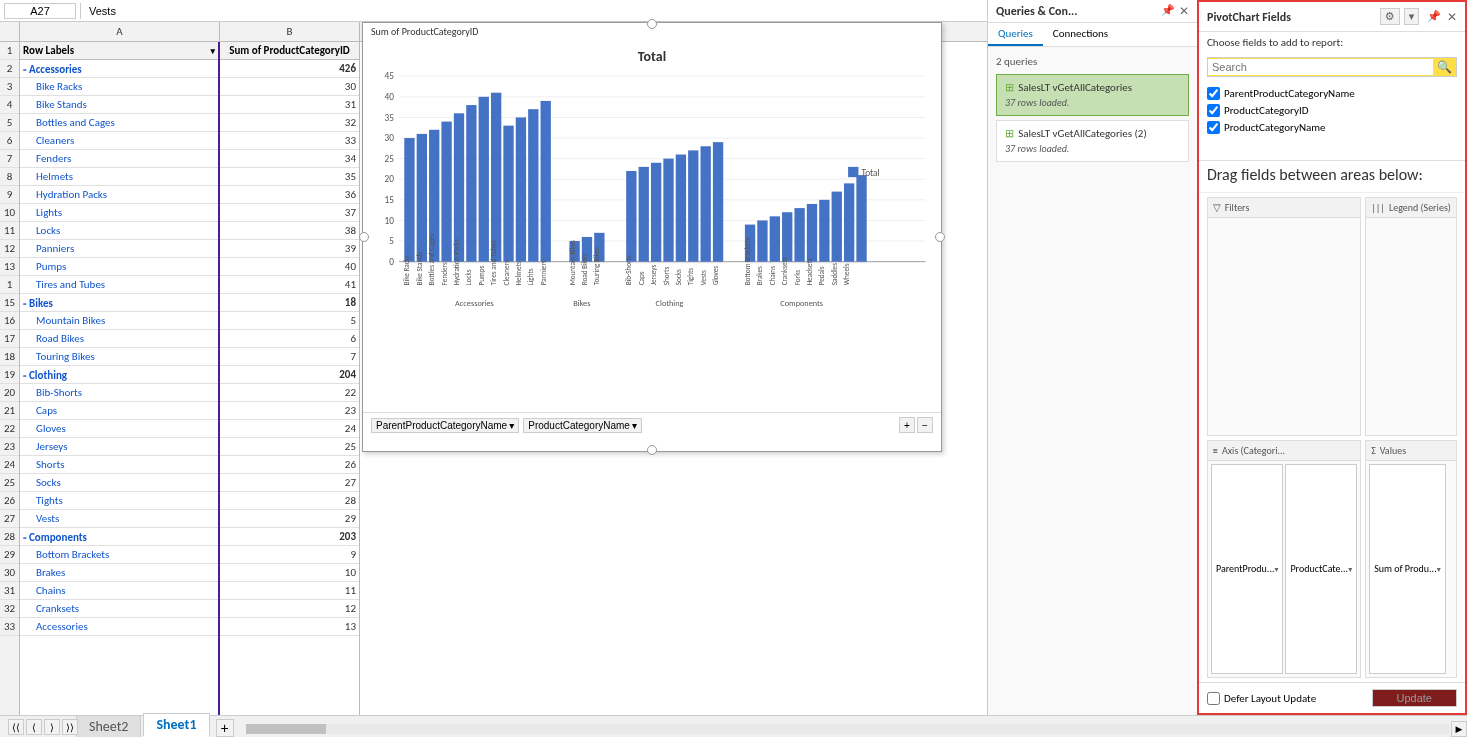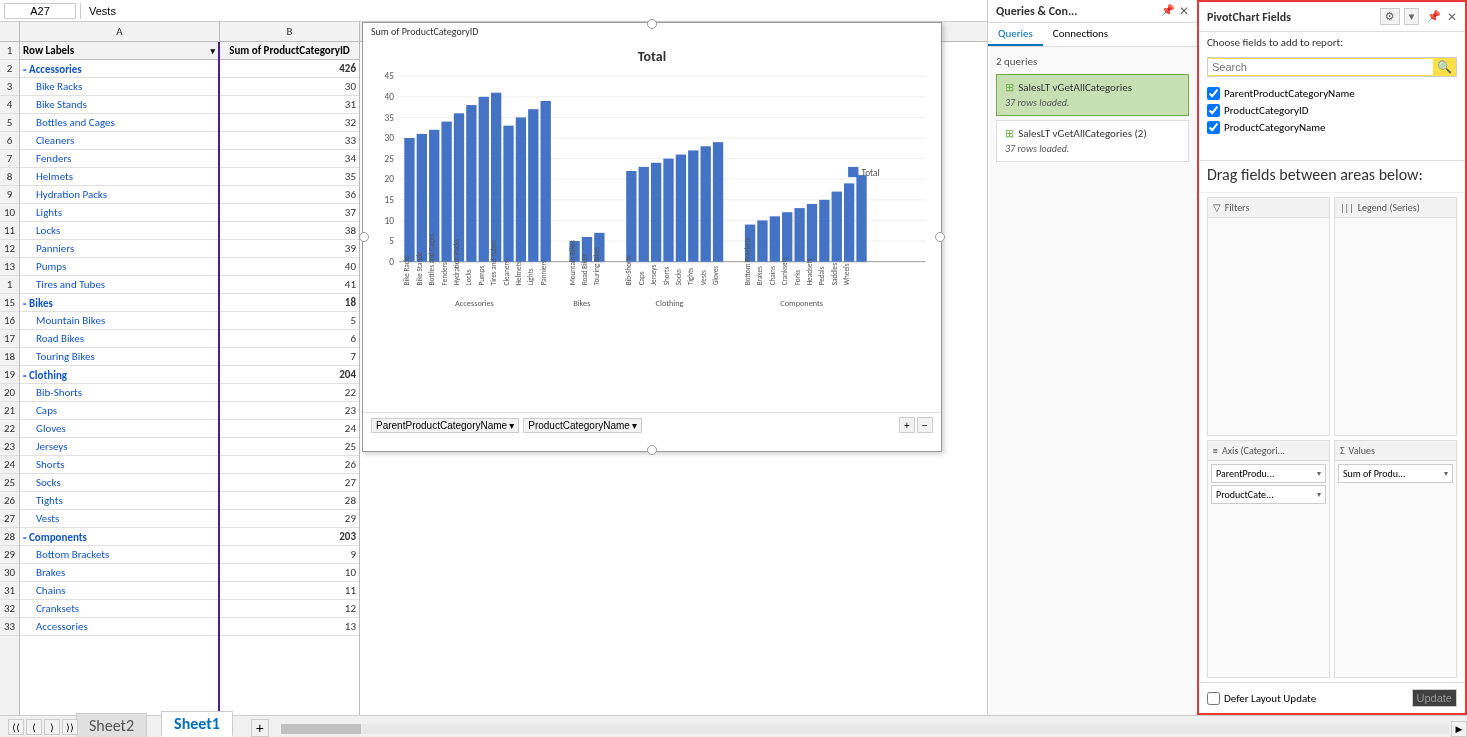--- a/index.html
+++ b/index.html
@@ -73,28 +73,28 @@
     .pivot-fields { padding: 4px 8px; border-bottom: 1px solid #ddd; min-height: 80px; }
     .pivot-field-item { display: flex; align-items: center; gap: 4px; padding: 2px 0; font-size: 11px; }
     .pivot-field-item input[type="checkbox"] { margin: 0; }
 
     .pivot-drag-section { padding: 4px 8px; border-bottom: 1px solid #eee; }
     .pivot-drag-label { font-size: 16px; color: #333; margin-bottom: 4px; }
 
     .pivot-areas { display: grid; grid-template-columns: 1fr 1fr; gap: 4px; padding: 4px 8px; flex: 1; }
     .pivot-area { border: 1px solid #ddd; background: #fafafa; display: flex; flex-direction: column; min-height: 80px; }
     .pivot-area-header { display: flex; align-items: center; gap: 4px; padding: 3px 5px; border-bottom: 1px solid #ddd; background: #f2f2f2; font-size: 10px; color: #555; }
-    .pivot-area-content { flex: 1; padding: 3px; display: flex; flex-direction: column; gap: 2px; }
+    .pivot-area-content { flex: 1; padding: 3px; display: flex; gap: 2px; }
     .pivot-drop-item { background: white; border: 1px solid #ccc; font-size: 10px; padding: 2px 4px; display: flex; align-items: center; justify-content: space-between; cursor: pointer; }
     .pivot-drop-arrow { font-size: 8px; color: #666; }
 
     .pivot-footer { display: flex; align-items: center; justify-content: space-between; padding: 6px 8px; border-top: 1px solid #ddd; }
     .defer-check { display: flex; align-items: center; gap: 4px; font-size: 11px; }
-    .update-btn { background: #404040; border: 1px solid #ccc; font-size: 11px; padding: 2px 4px; cursor: pointer; color: #999; }
-    .sheet-tab { padding: 2px 12px; font-size: 16px; border: 1px solid #ccc; border-bottom: none; background: white; margin-right: 14px; cursor: pointer; }
+    .update-btn { background: #7f1d1d; border: 1px solid #ccc; font-size: 11px; padding: 2px 24px; cursor: pointer; color: #999; }
+    .sheet-tab { padding: 2px 12px; font-size: 14px; border: 1px solid #ccc; border-bottom: none; background: white; margin-right: 2px; cursor: pointer; }
     .sheet-tab.active { background: white; color: #0070c0; font-weight: bold; border-bottom: 2px solid white; }
     .sheet-tab.inactive { background: #e0e0e0; color: #555; }
 
     .formula-bar { height: 22px; display: flex; align-items: center; border-bottom: 1px solid #ccc; background: white; padding: 0 4px; gap: 4px; }
     .name-box { width: 72px; border: 1px solid #ccc; font-size: 11px; padding: 1px 4px; text-align: center; }
     .formula-bar-sep { width: 1px; height: 16px; background: #ccc; }
     .formula-input { flex: 1; border: none; outline: none; font-size: 11px; padding: 1px 4px; }
   </style>
 </head>
 <body>

